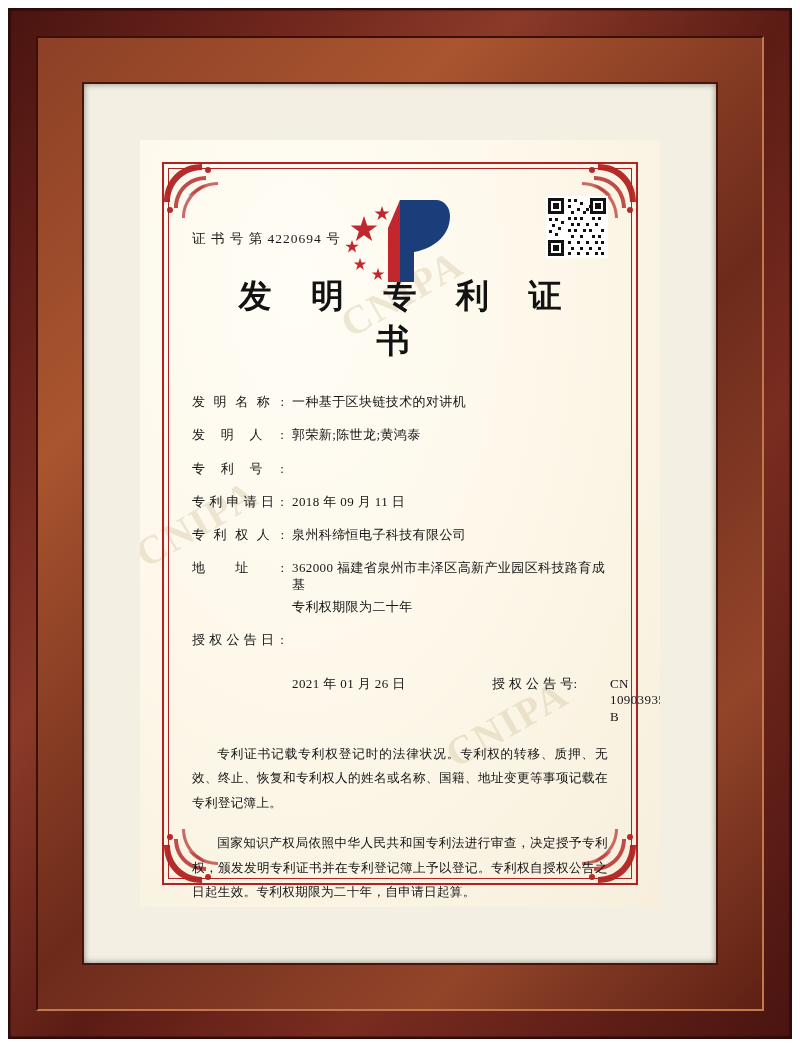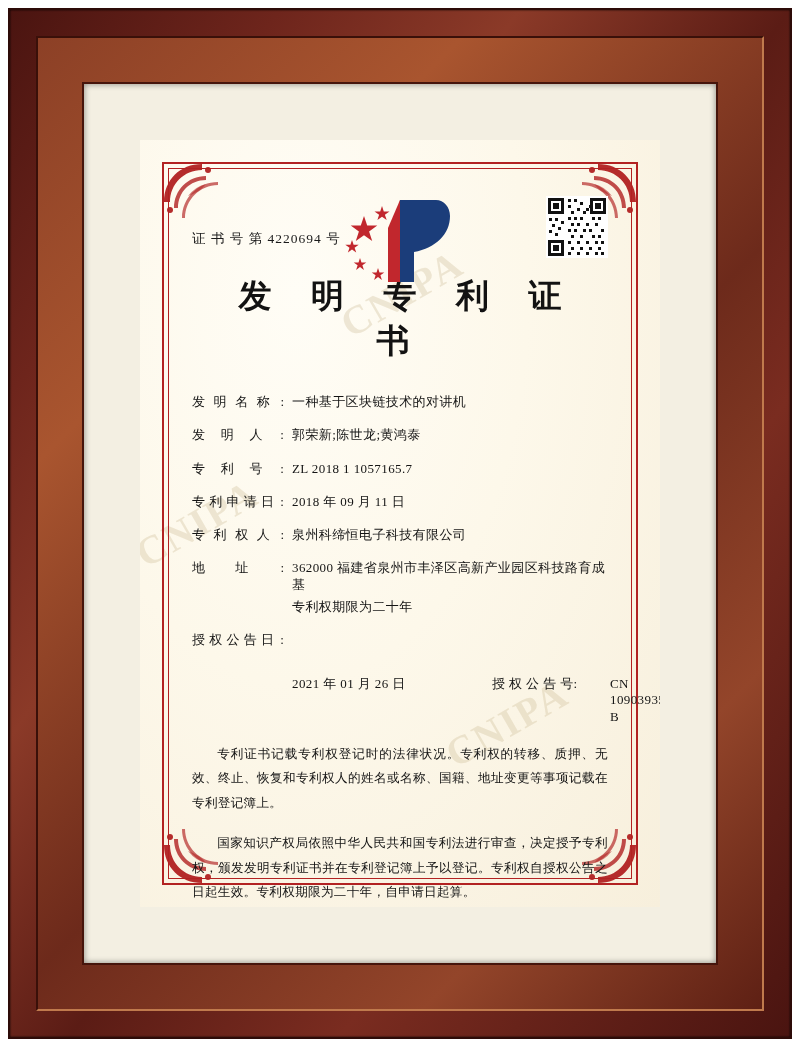--- a/index.html
+++ b/index.html
@@ -338,21 +338,20 @@
               <div class="val">郭荣新;陈世龙;黄鸿泰</div>
             </div>
 
             <div class="row">
               <div class="lbl">
                 <span>专</span>
                   <span>利</span>
                   <span>号</span>
                   <span class="colon">:</span>
               </div>
-              <div class="val">ZL 2018 1 1057165.7</div>
             </div>
 
             <div class="row">
               <div class="lbl">
                 <span>专</span>
                   <span>利</span>
                   <span>申</span>
                   <span>请</span>
                   <span>日</span>
                   <span class="colon">:</span>

